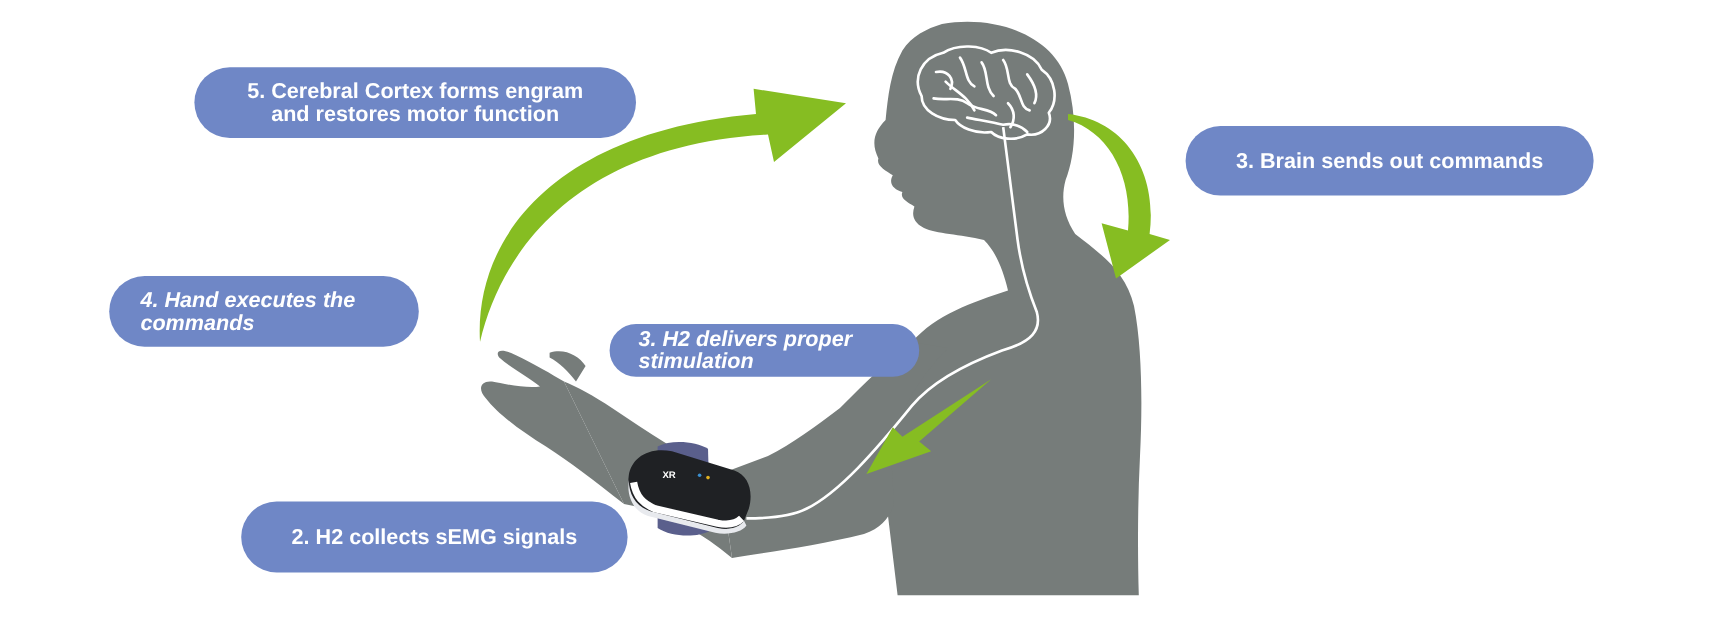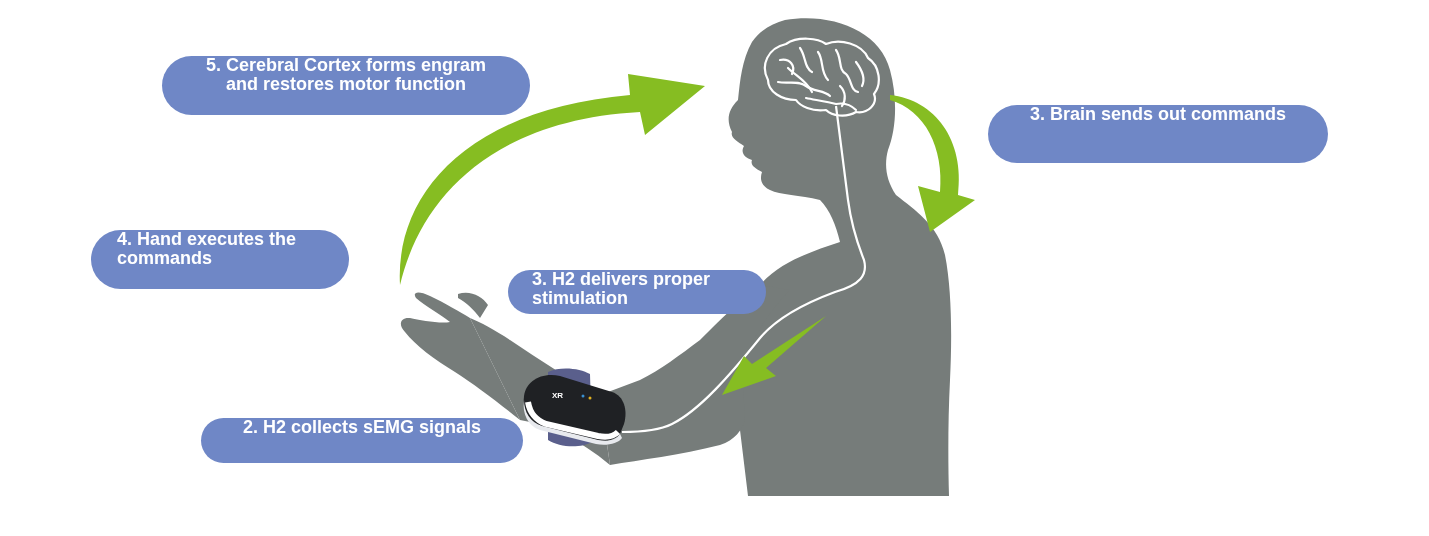--- a/index.html
+++ b/index.html
@@ -7,31 +7,31 @@
   .canvas { position: absolute; left: 0; top: 0; width: 1429px; height: 536px; }
   .pill {
     position: absolute;
     background: #6f87c6;
     border-radius: 32px;
     color: #ffffff;
     font-weight: bold;
     font-size: 18px;
     line-height: 19px;
     display: flex;
-    align-items: flex-start;
+    align-items: center;
     box-sizing: border-box;
   }
   .pill span { display: block; white-space: pre-line; }
   .pill.center { justify-content: center; text-align: center; }
-  .pill.left { justify-content: flex-start; text-align: left; }
+  .pill.left { justify-content: flex-start; text-align: left; font-style: italic; }
   #step5 { left: 162px; top: 56px; width: 368px; height: 59px; }
   #step1 { left: 988px; top: 105px; width: 340px; height: 58px; }
   #step4 { left: 91px; top: 230px; width: 258px; height: 59px; padding-left: 26px; }
   #step3 { left: 508px; top: 270px; width: 258px; height: 44px; padding-left: 24px; }
-  #step2 { left: 201px; top: 418px; width: 322px; height: 45px; }
+  #step2 { left: 201px; top: 418px; width: 322px; height: 59px; }
   #step3 span { text-indent: 0; }
 </style>
 </head>
 <body>
 
 <svg class="canvas" width="1429" height="536" viewBox="0 0 1429 536" xmlns="http://www.w3.org/2000/svg">
 
   <g fill="#767c7a">
 
     <path d="

